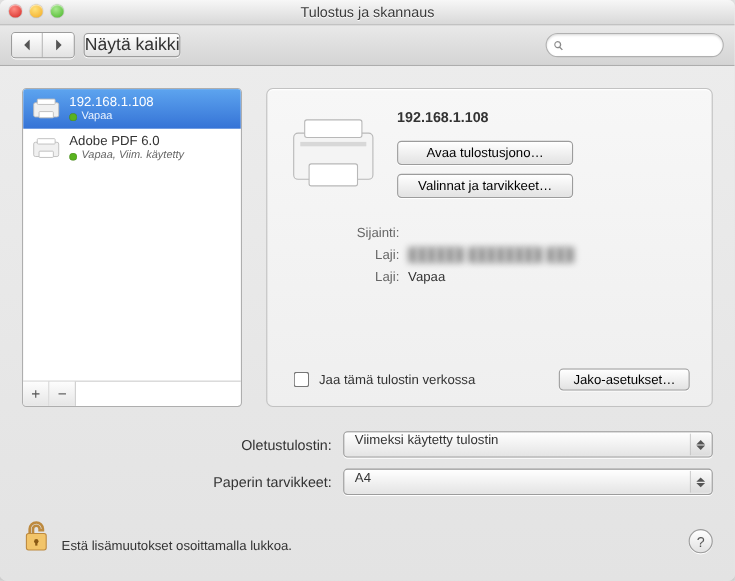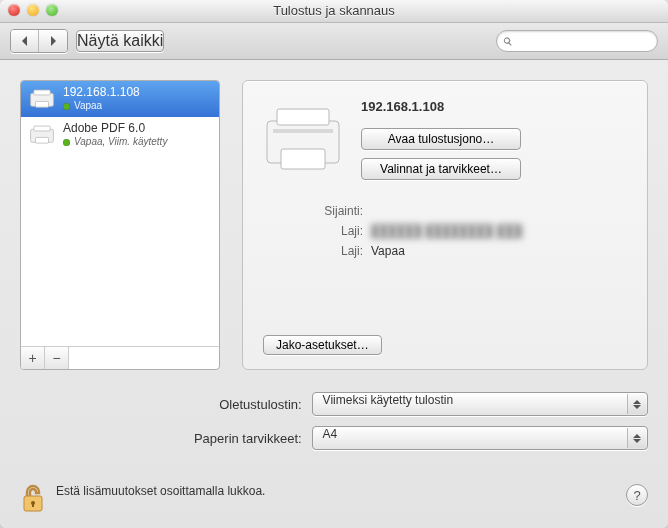--- a/index.html
+++ b/index.html
@@ -51,21 +51,21 @@
   .chk input{width:14px;height:14px;}
   .smallbtn{height:20px;padding:0 12px;background:linear-gradient(#ffffff,#e2e2e2);border:1px solid #9c9c9c;border-radius:4px;font-size:12px;cursor:pointer;box-shadow:0 1px 0 #fff;}
   .formrows{margin-top:22px;}
   .frow{display:flex;align-items:center;margin-bottom:10px;}
   .flab{width:300px;text-align:right;margin-right:10px;font-size:13px;color:#333;}
   .select{position:relative;width:320px;height:22px;background:linear-gradient(#ffffff,#e4e4e4);border:1px solid #9c9c9c;border-radius:4px;box-shadow:0 1px 0 #fff;display:flex;align-items:flex-start;padding:0 24px 0 10px;font-size:12px;cursor:pointer;}
   .select .arrows{position:absolute;right:1px;top:1px;bottom:1px;width:18px;border-left:1px solid #b9b9b9;background:linear-gradient(#fafafa,#dcdcdc);border-radius:0 3px 3px 0;display:flex;flex-direction:column;align-items:center;justify-content:center;gap:1px;}
   .select .arrows .a{width:0;height:0;border-left:4px solid transparent;border-right:4px solid transparent;}
   .select .arrows .up{border-bottom:4px solid #555;}
   .select .arrows .dn{border-top:4px solid #555;}
-  .footer{position:absolute;left:20px;right:20px;bottom:14px;display:flex;align-items:flex-start;gap:10px;}
+  .footer{position:absolute;left:20px;right:20px;bottom:25px;display:flex;align-items:flex-end;gap:10px;}
   .lock{width:26px;height:30px;}
   .foot-txt{font-size:12px;color:#333;}
   .help{margin-left:auto;width:20px;height:20px;border-radius:50%;border:1px solid #9c9c9c;background:linear-gradient(#ffffff,#e2e2e2);display:flex;align-items:center;justify-content:center;font-size:13px;color:#555;cursor:pointer;box-shadow:0 1px 0 #fff;}
 </style>
 </head>
 <body>
 
 <div class="window">
 
   <div class="titlebar">
@@ -166,20 +166,24 @@
               <div class="mlab">Laji:</div>
               <div class="mval blur">██████ ████████ ███</div>
             </div>
           <div class="mrow">
               <div class="mlab">Laji:</div>
               <div class="mval">Vapaa</div>
             </div>
         </div>
 
         <div class="sharebar">
+          <label class="chk">
+            <input type="checkbox" style="">
+            <span>Jaa tämä tulostin verkossa</span>
+          </label>
           <button class="smallbtn">Jako-asetukset…</button>
         </div>
       </div>
 
     </div>
 
     <div class="formrows">
       <div class="frow">
         <div class="flab">Oletustulostin:</div>
         <div class="select">

